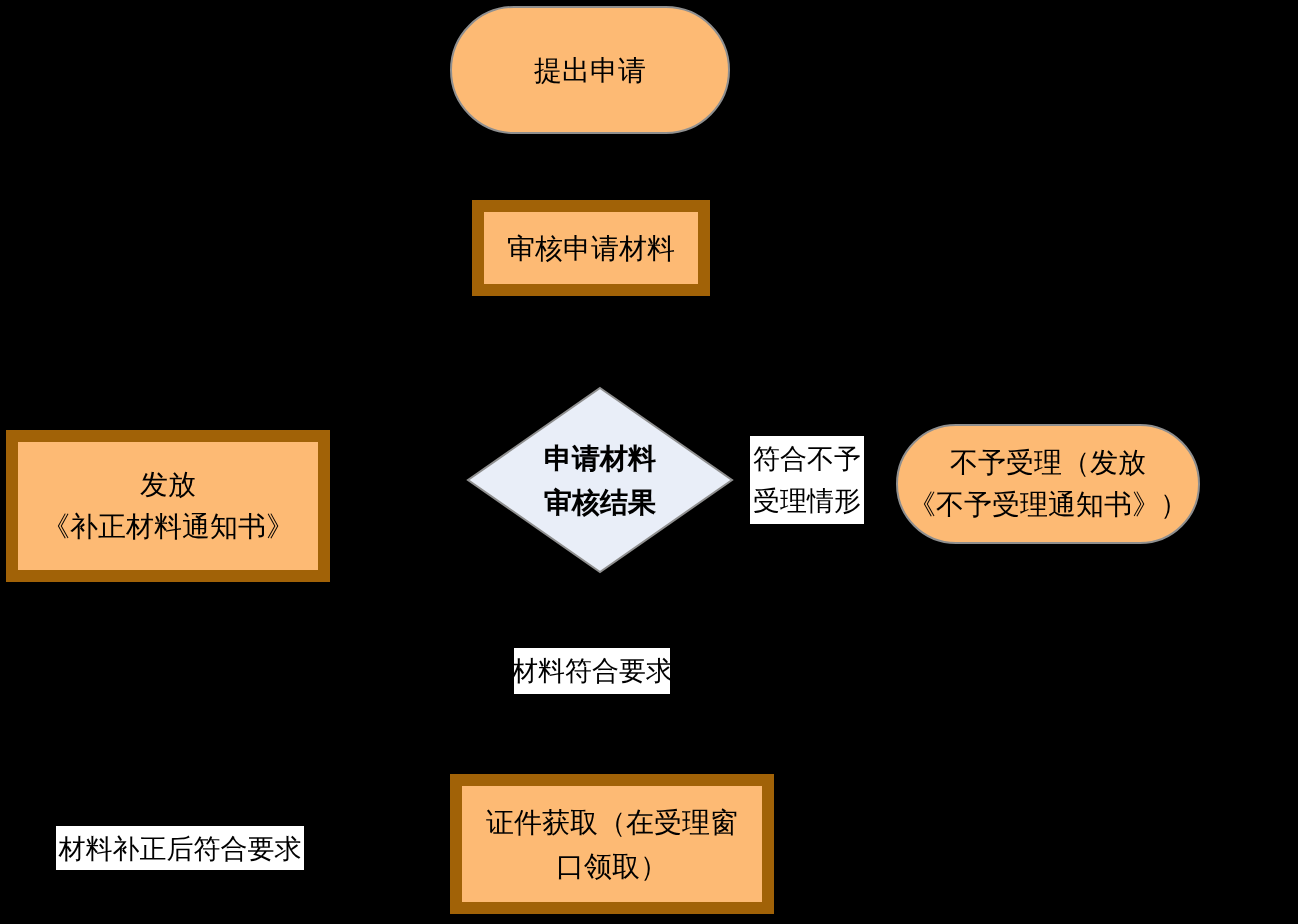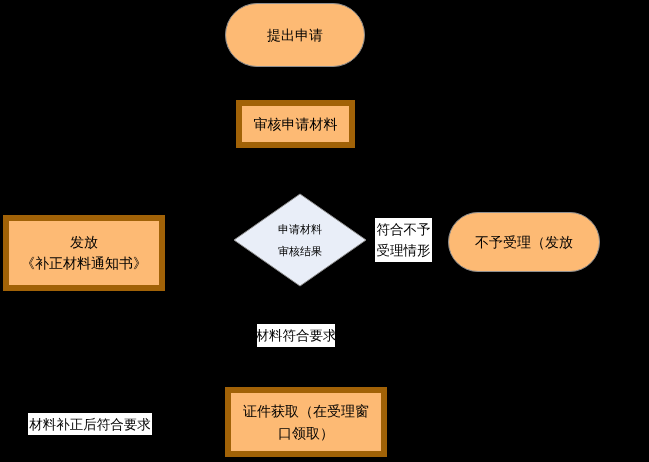--- a/index.html
+++ b/index.html
@@ -47,21 +47,21 @@
     justify-content: center;
     box-sizing: border-box;
   }
   .line { display: block; white-space: nowrap; }
 
   #start-node   { left: 225px; top: 3px;   width: 140px; height: 64px; border-radius: 32px; }
   #review-node  { left: 236px; top: 100px; width: 119px; height: 48px; }
   #diamond-svg  { position: absolute; left: 233px; top: 193px; width: 134px; height: 94px; }
   #decision-text{ position: absolute; left: 233px; top: 193px; width: 134px; height: 94px;
                   display: flex; flex-direction: column; justify-content: center;
-                  text-align: center; font-size: 11px; line-height: 22px; }
+                  text-align: center; font-size: 14px; line-height: 22px; font-weight: bold; }
   #supplement-node { left: 3px;  top: 215px; width: 162px; height: 76px; }
   #reject-label    { left: 375px; top: 218px; width: 57px;  height: 44px; }
   #reject-node     { left: 448px; top: 212px; width: 152px; height: 60px; border-radius: 30px; }
   #pass-label      { left: 257px; top: 324px; width: 78px;  height: 23px; }
   #resubmit-label  { left: 28px;  top: 413px; width: 124px; height: 22px; }
   #certificate-node{ left: 225px; top: 387px; width: 162px; height: 70px; line-height: 22px; }
 </style>
 </head>
 <body>
 
@@ -88,20 +88,21 @@
     <span class="line">《补正材料通知书》</span>
   </div>
 
   <div class="label" id="reject-label">
     <span class="line">符合不予</span>
     <span class="line">受理情形</span>
   </div>
 
   <div class="node stadium" id="reject-node">
     <span class="line">不予受理（发放</span>
+    <span class="line">《不予受理通知书》）</span>
   </div>
 
   <div class="label" id="resubmit-label">
     <span class="line">材料补正后符合要求</span>
   </div>
 
   <div class="label" id="pass-label">
     <span class="line">材料符合要求</span>
   </div>
 

